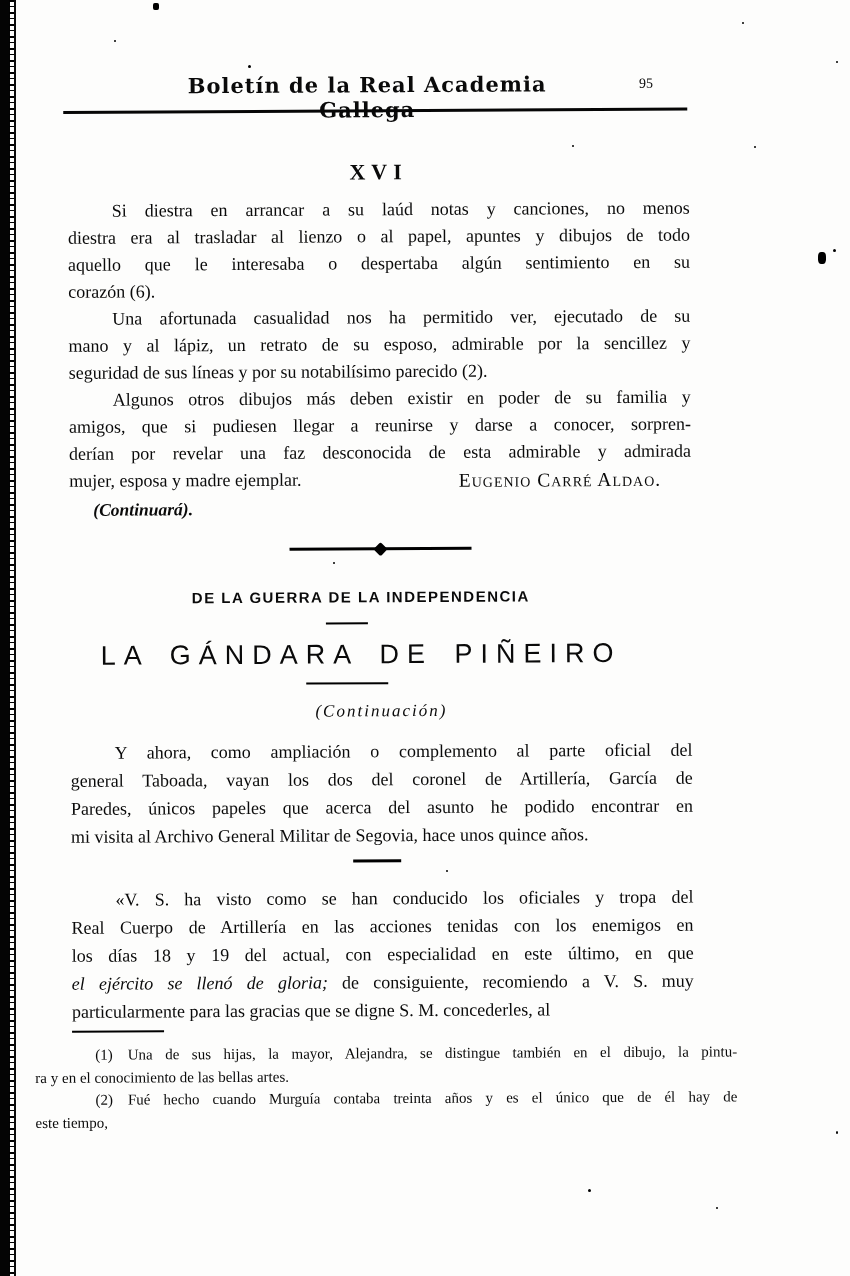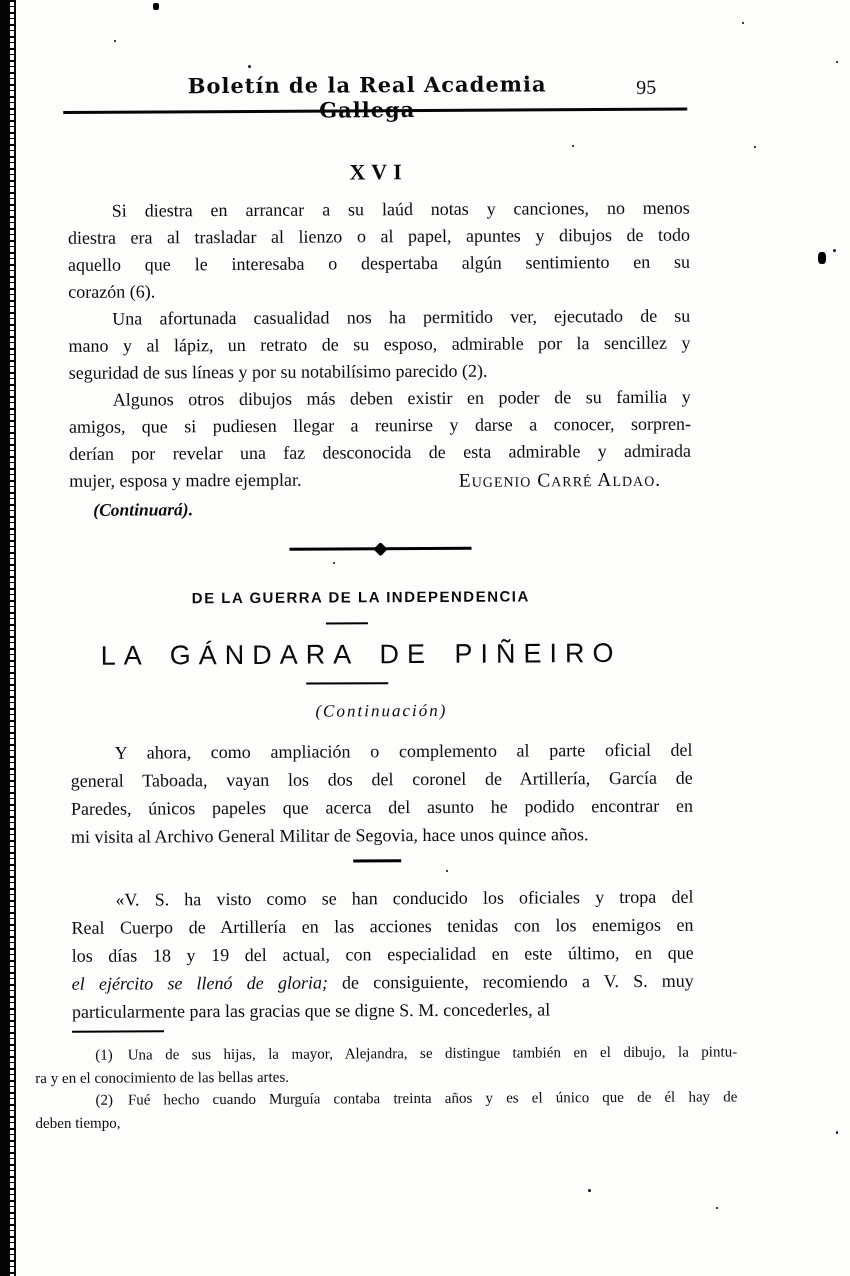--- a/index.html
+++ b/index.html
@@ -6,21 +6,21 @@
   body{
     width:850px;height:1276px;position:relative;overflow:hidden;
     background:#fdfdfc;color:#0a0a0a;
     font-family:"Liberation Serif",serif;
   }
   .content{position:absolute;inset:0;transform:rotate(-0.3deg);transform-origin:50% 50%;}
 
   
   .journal-title{position:absolute;left:150px;top:72px;width:440px;text-align:center;
     font-size:21px;font-weight:bold;letter-spacing:1px;font-family:"DejaVu Serif",serif;}
-  .page-number{position:absolute;left:626px;top:77px;width:46px;text-align:center;font-size:20px;}
+  .page-number{position:absolute;left:626px;top:77px;width:46px;text-align:center;font-size:14px;}
   .header-rule{position:absolute;left:66px;top:109px;width:624px;height:3px;background:#060606;}
 
   
   .section-number{position:absolute;left:70px;top:159px;width:622px;text-align:center;
     font-size:22px;letter-spacing:6px;font-weight:bold;}
   .a1body{position:absolute;left:70px;top:196px;width:622px;font-size:18px;line-height:27px;}
   .a2intro{position:absolute;left:70px;top:737px;width:622px;font-size:18px;line-height:28px;}
   .a2quote{position:absolute;left:70px;top:884px;width:622px;font-size:18px;line-height:28px;}
   .tline{min-height:1em;}
   .just{text-align:justify;text-align-last:justify;}
@@ -142,17 +142,17 @@
     </div>
 
   <div class="fn-rule"></div>
   <div class="footnotes">
       <div>
         <div class="tline just ind"><span>(1)  Una de sus hijas, la mayor, Alejandra, se distingue también en el dibujo, la pintu-</span></div>
         <div class="tline"><span>ra y en el conocimiento de las bellas artes.</span></div>
       </div>
       <div>
         <div class="tline just ind"><span>(2)  Fué hecho cuando Murguía contaba treinta años y es el único que de él hay de</span></div>
-        <div class="tline"><span>deben tiempo,</span></div>
+        <div class="tline"><span>este tiempo,</span></div>
       </div>
     </div>
 
 </div>
 
 </body></html>

